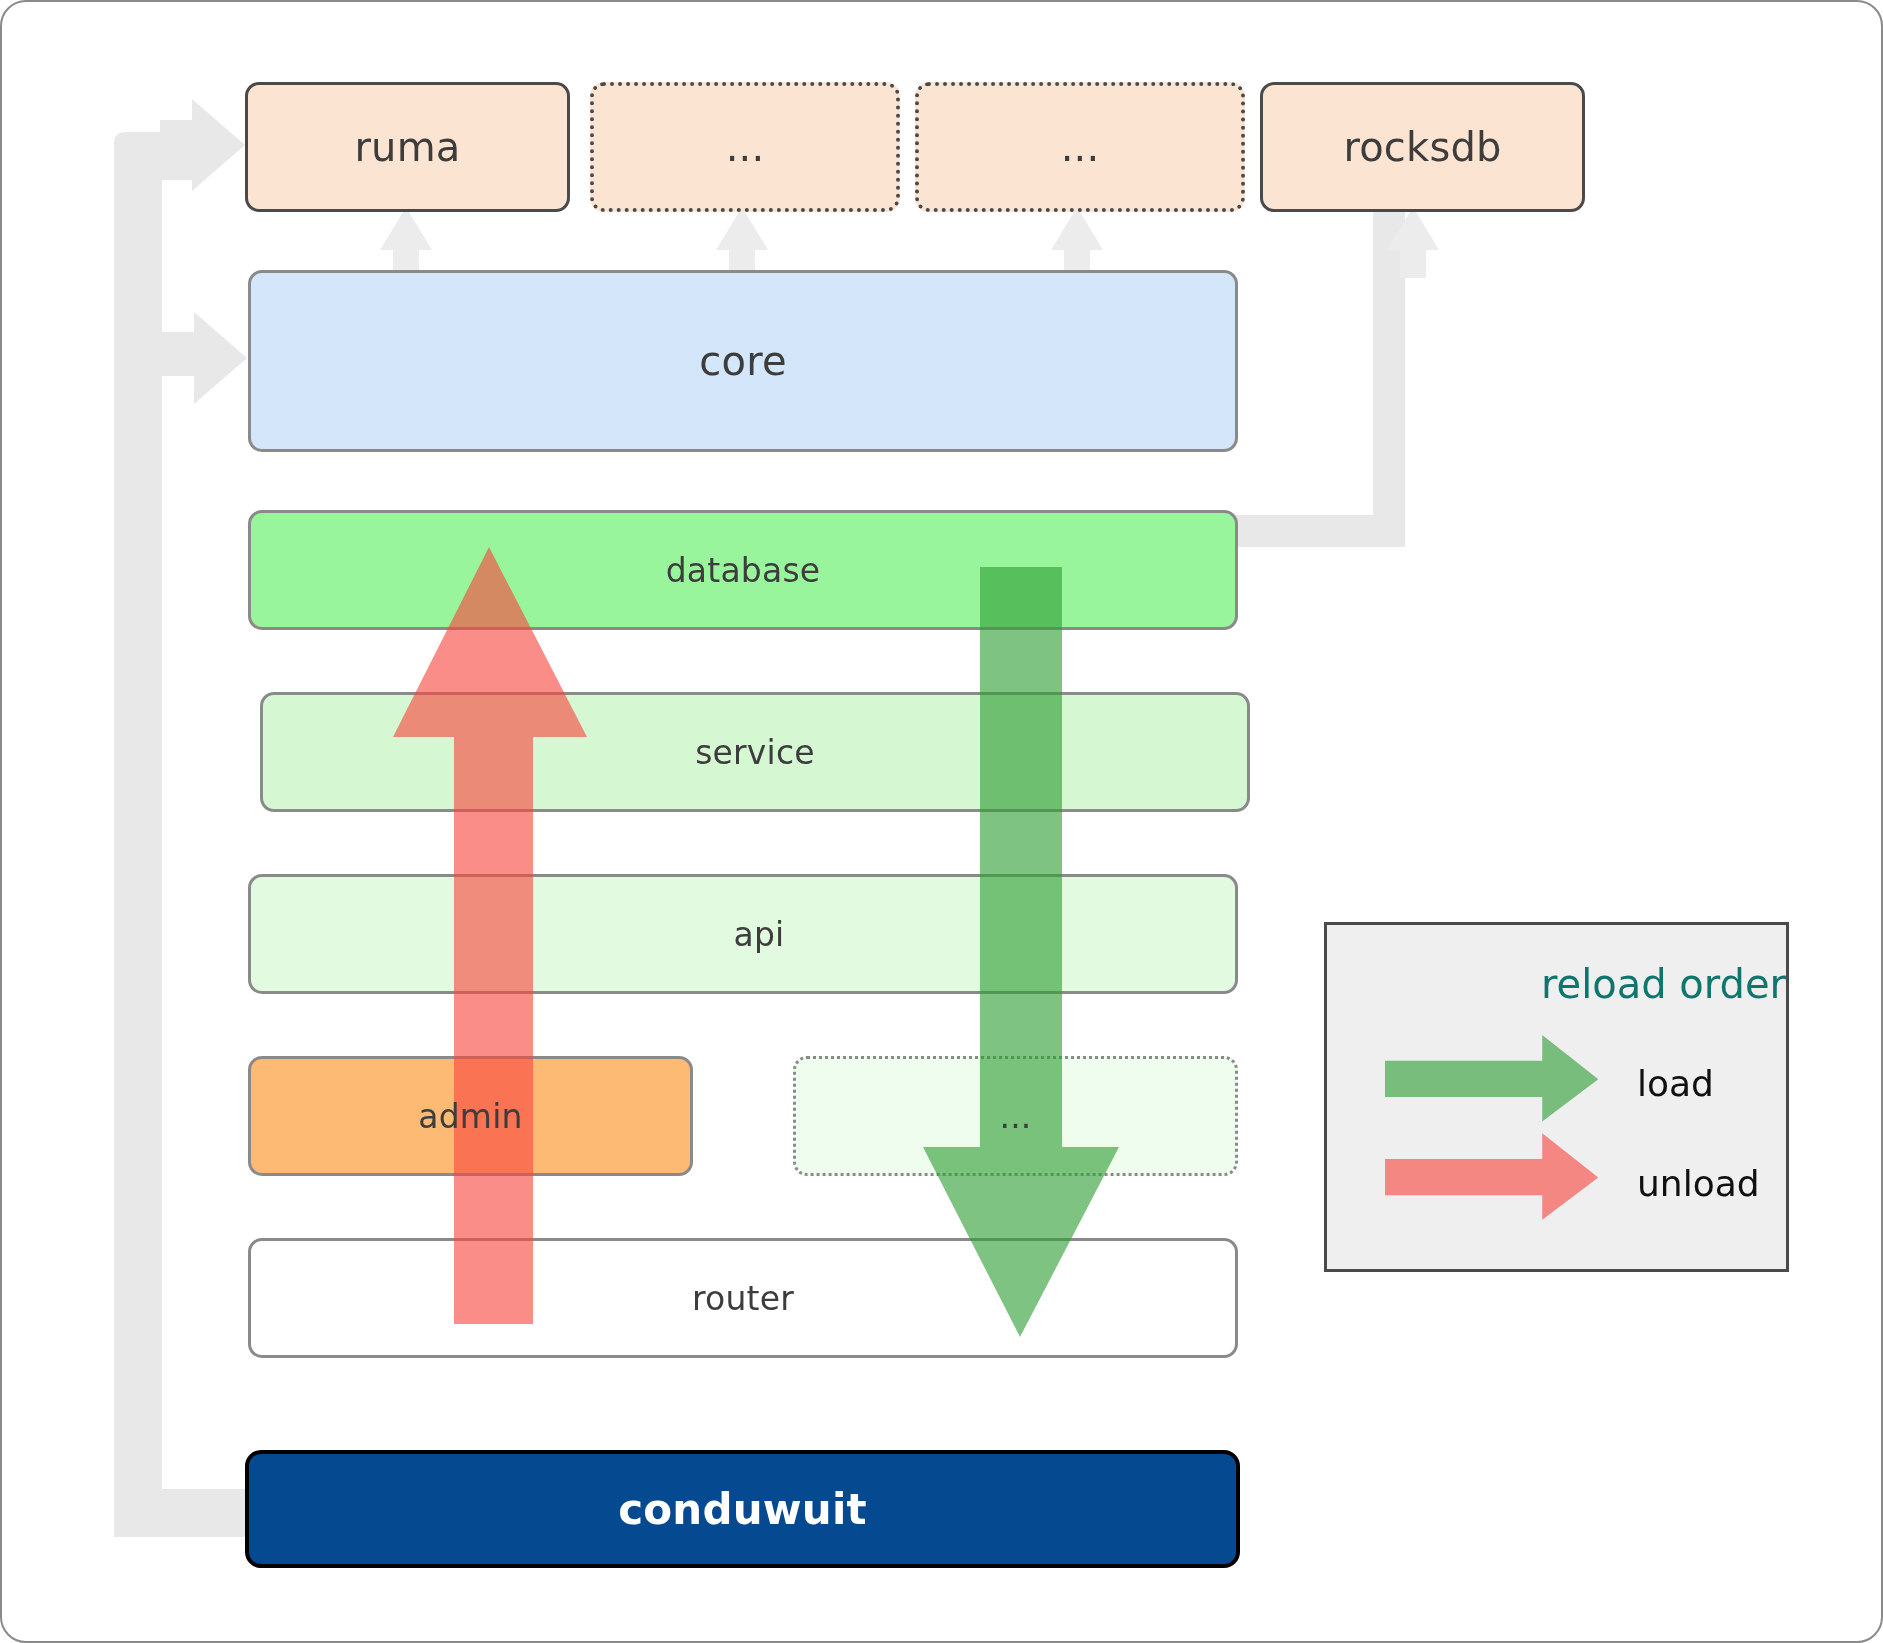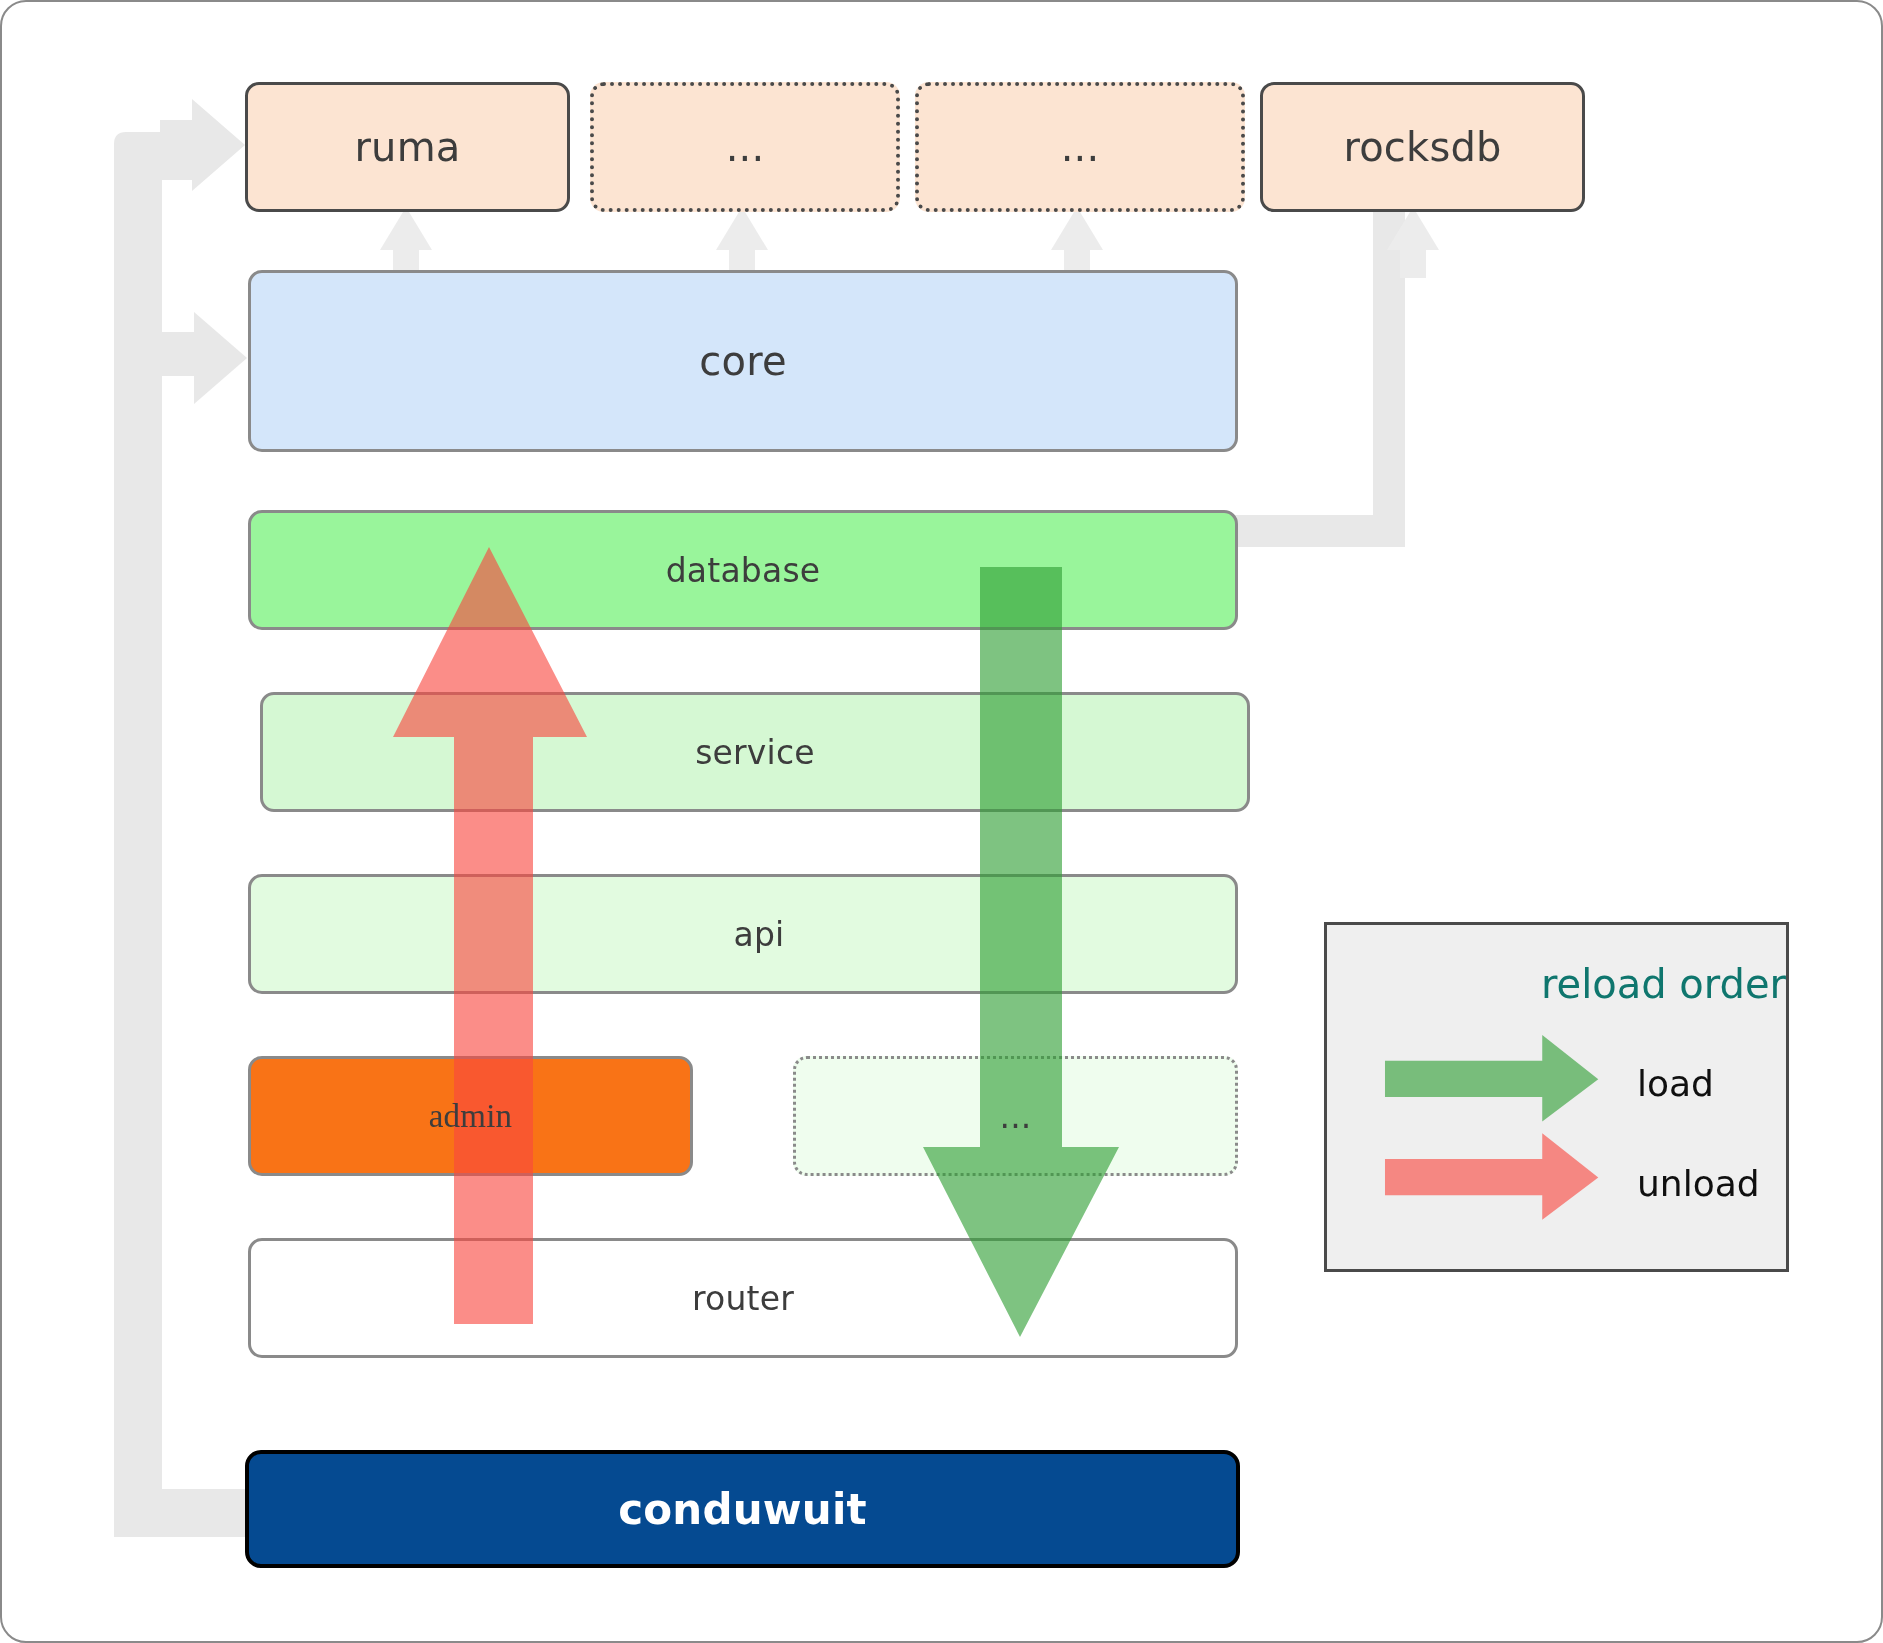--- a/index.html
+++ b/index.html
@@ -46,21 +46,21 @@
     background: #d4e6fa;
     border: 3px solid #8a8a8a;
     font-size: 40px;
   }
   
   .layer { border: 3px solid #8a8a8a; font-size: 33px; }
   .layer.dotted { border-style: dotted; }
   .l-database { background: #99f59b; }
   .l-service  { background: #d5f8d3; }
   .l-api      { background: #e2fbe0; }
-  .l-admin    { background: #f97316; font-family: Liberation Serif, serif; }
+  .l-admin    { background: #fdba74; }
   .l-dots     { background: #effdee; }
   .l-router   { background: #ffffff; }
 
   .app-box {
     background: #054a91;
     border: 4px solid #000000;
     border-radius: 16px;
     color: #ffffff;
     font-size: 42px;
     font-weight: bold;

